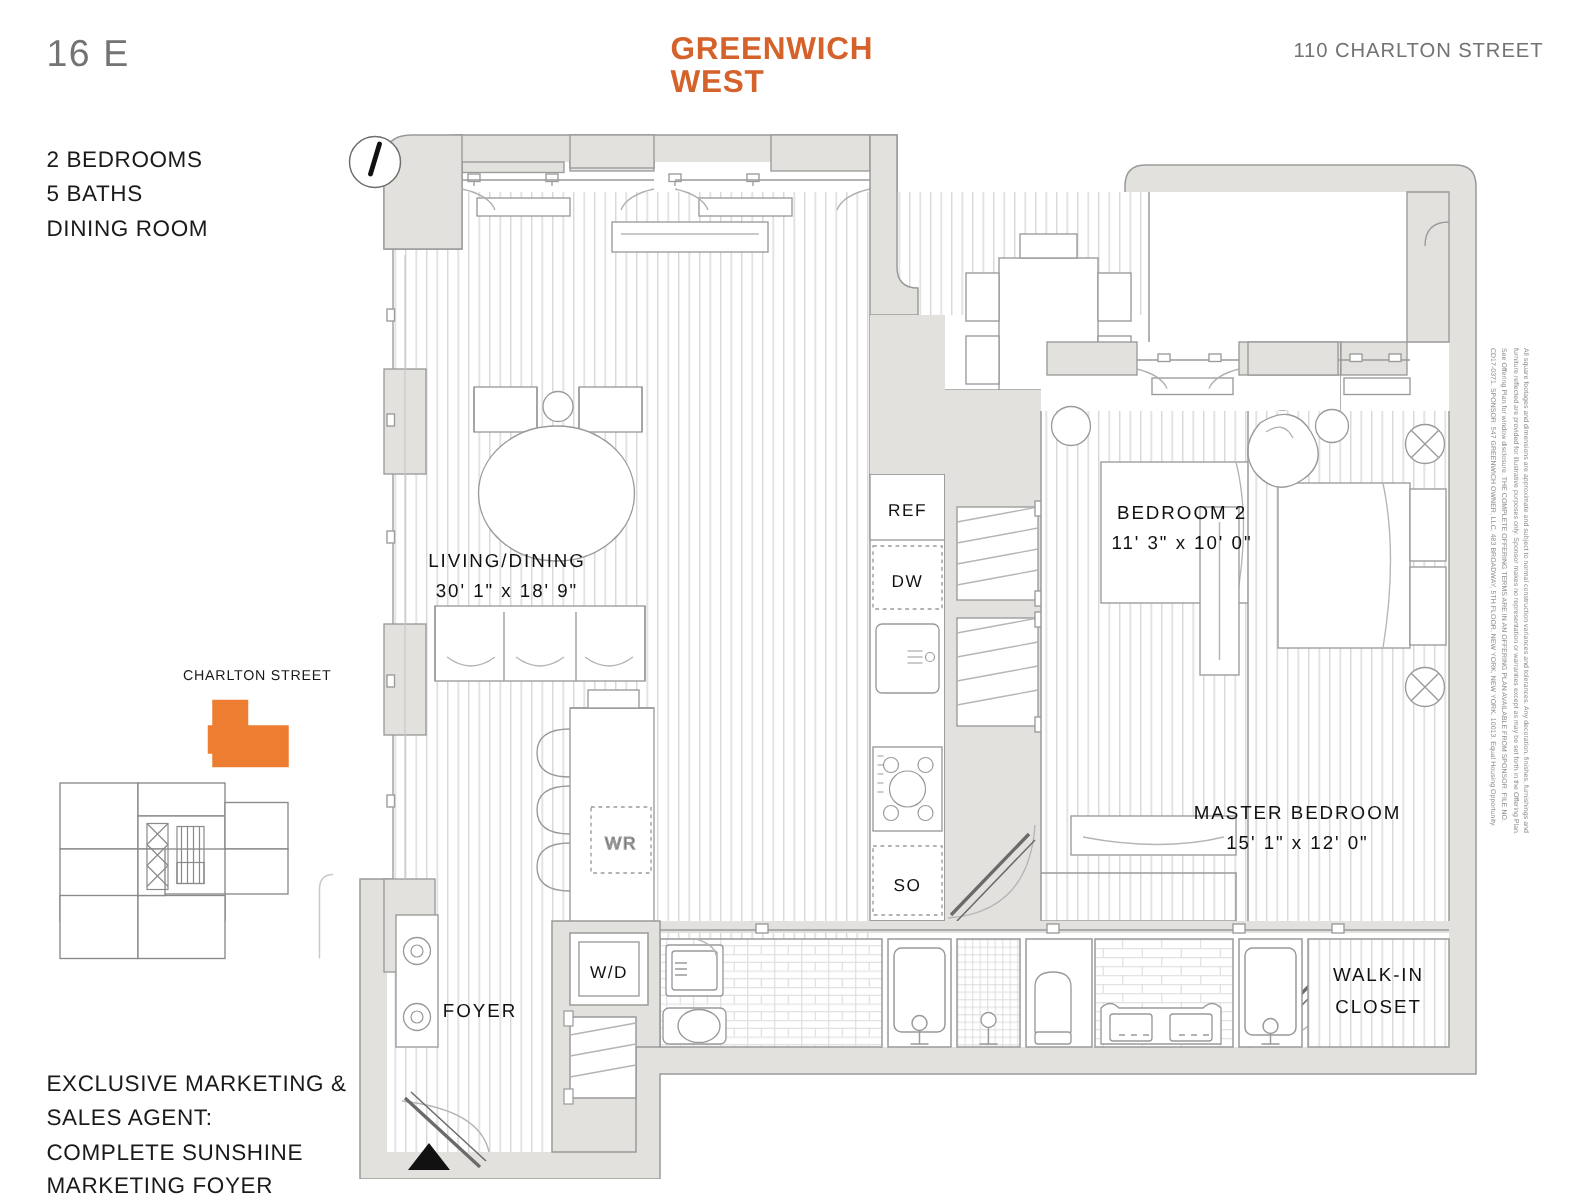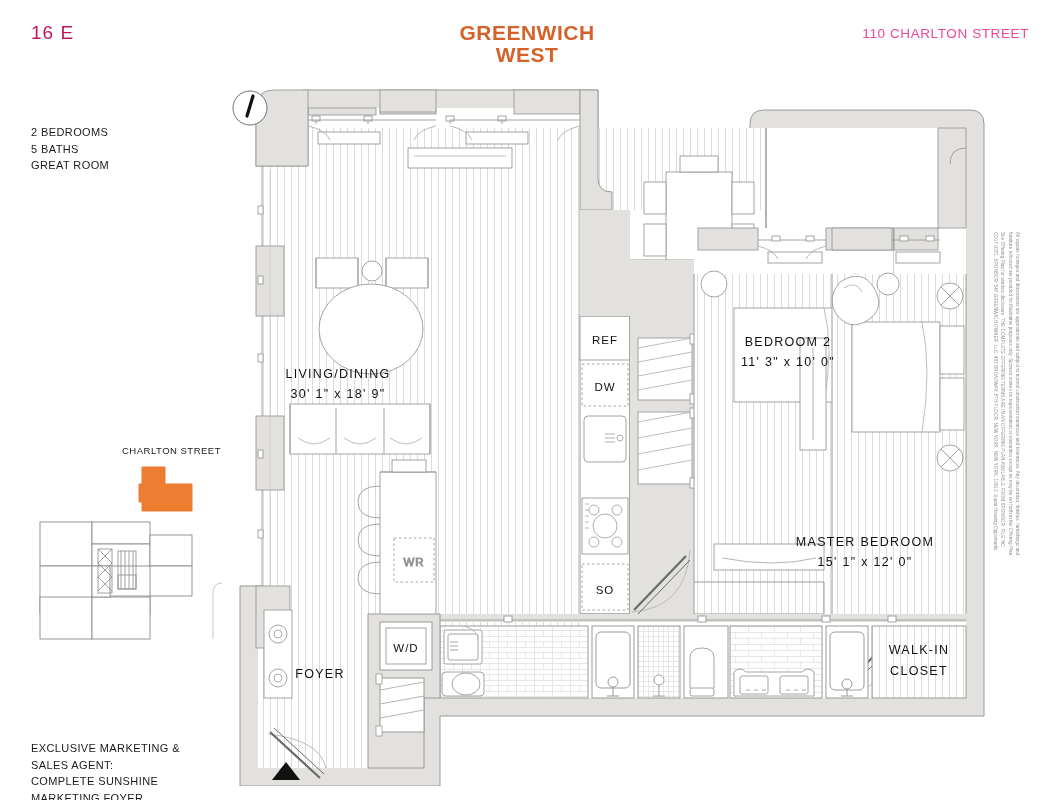--- a/index.html
+++ b/index.html
@@ -1,29 +1,29 @@
 <!DOCTYPE html>
 <html><head>
 <meta charset="utf-8">
 <style>
   html,body{margin:0;padding:0;background:#ffffff;}
   body{width:1053px;height:800px;position:relative;overflow:hidden;
        font-family:"Liberation Sans",sans-serif;color:#1a1a1a;}
   .page{position:absolute;inset:0;}
 
   
-  #unit-number{position:absolute;left:31px;top:22px;font-size:19px;letter-spacing:1px;color:#be185d;}
-  #logo{position:absolute;left:447px;top:22px;width:160px;text-align:center;color:#D4622A;
+  #unit-number{position:absolute;left:31px;top:22px;font-size:25px;letter-spacing:1px;color:#737373;}
+  #logo{position:absolute;left:447px;top:22px;width:160px;text-align:left;color:#D4622A;
         font-weight:700;line-height:1.0;letter-spacing:.5px;}
   #logo .l1{font-size:21px;display:block;}
   #logo .l2{font-size:21px;display:block;margin-top:1px;}
-  #address{position:absolute;right:24px;top:26px;font-size:13.5px;color:#ec4899;letter-spacing:.6px;}
+  #address{position:absolute;right:24px;top:26px;font-size:13.5px;color:#737373;letter-spacing:.6px;}
 
   
-  .info{position:absolute;left:31px;font-size:11px;line-height:1.52;letter-spacing:.4px;color:#1a1a1a;margin-top:28px;}
+  .info{position:absolute;left:31px;font-size:15px;line-height:1.52;letter-spacing:.4px;color:#1a1a1a;}
   #summary{top:96px;}
   #area{top:180px;}
   #agent{top:712px;}
 
   
   #keymap{position:absolute;left:22px;top:445px;width:215px;height:215px;}
   #keymap-charlton{position:absolute;left:100px;top:0px;font-size:9.5px;letter-spacing:.5px;text-align:center;}
 
   
   #disclaimer{position:absolute;left:1021px;top:232px;width:330px;
@@ -48,21 +48,21 @@
   <div id="logo">
     <span class="l1">GREENWICH</span>
     <span class="l2">WEST</span>
   </div>
 
   <div id="address">110 CHARLTON STREET</div>
 
   <div class="info" id="summary">
     <div>2 BEDROOMS</div>
     <div>5 BATHS</div>
-    <div>GREAT ROOM</div>
+    <div>DINING ROOM</div>
   </div>
 
 
   <div class="info" id="agent">
     <div>EXCLUSIVE MARKETING &amp;</div>
     <div>SALES AGENT:</div>
     <div>COMPLETE SUNSHINE</div>
     <div>MARKETING FOYER</div>
   </div>
 

